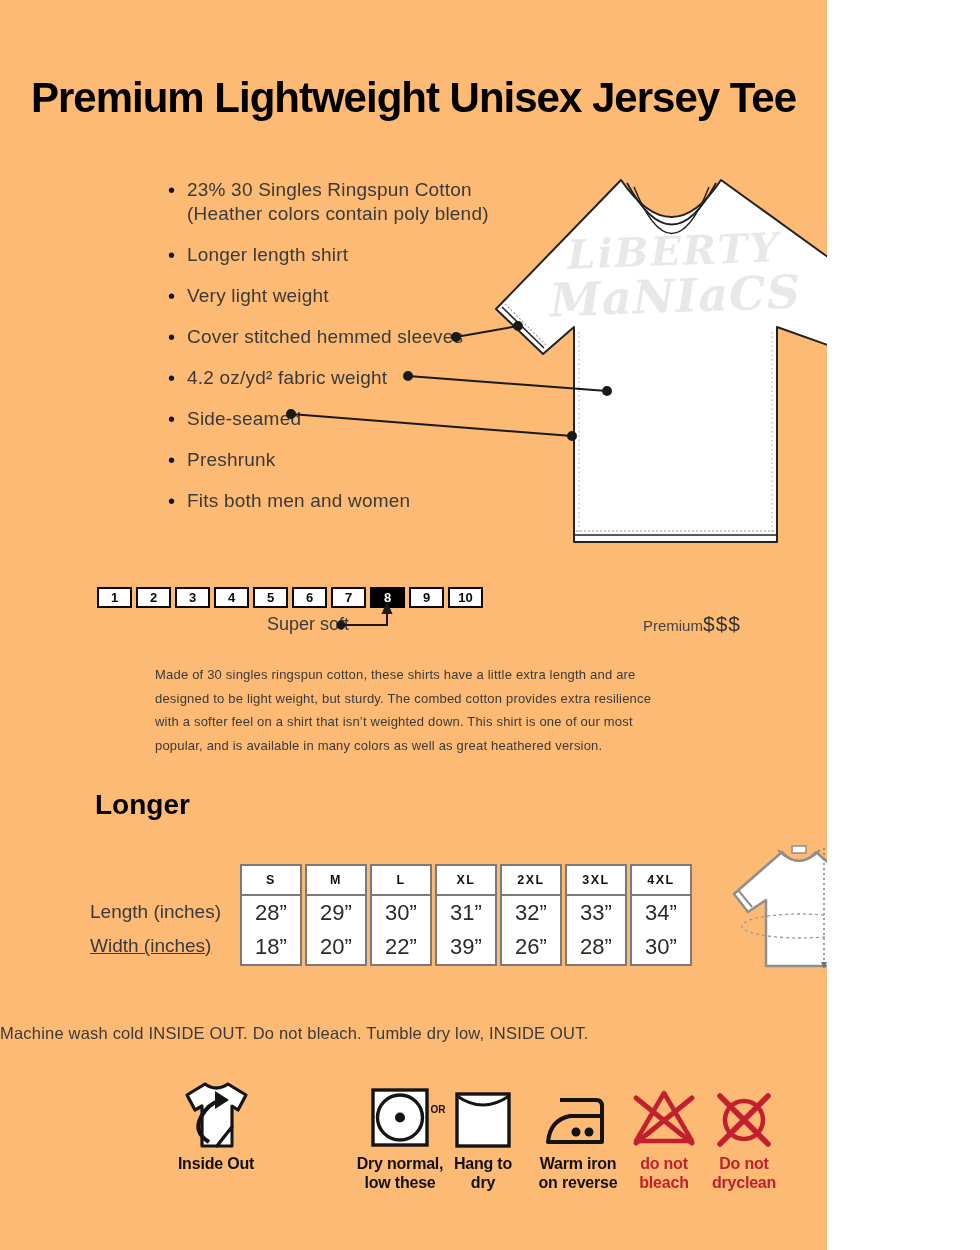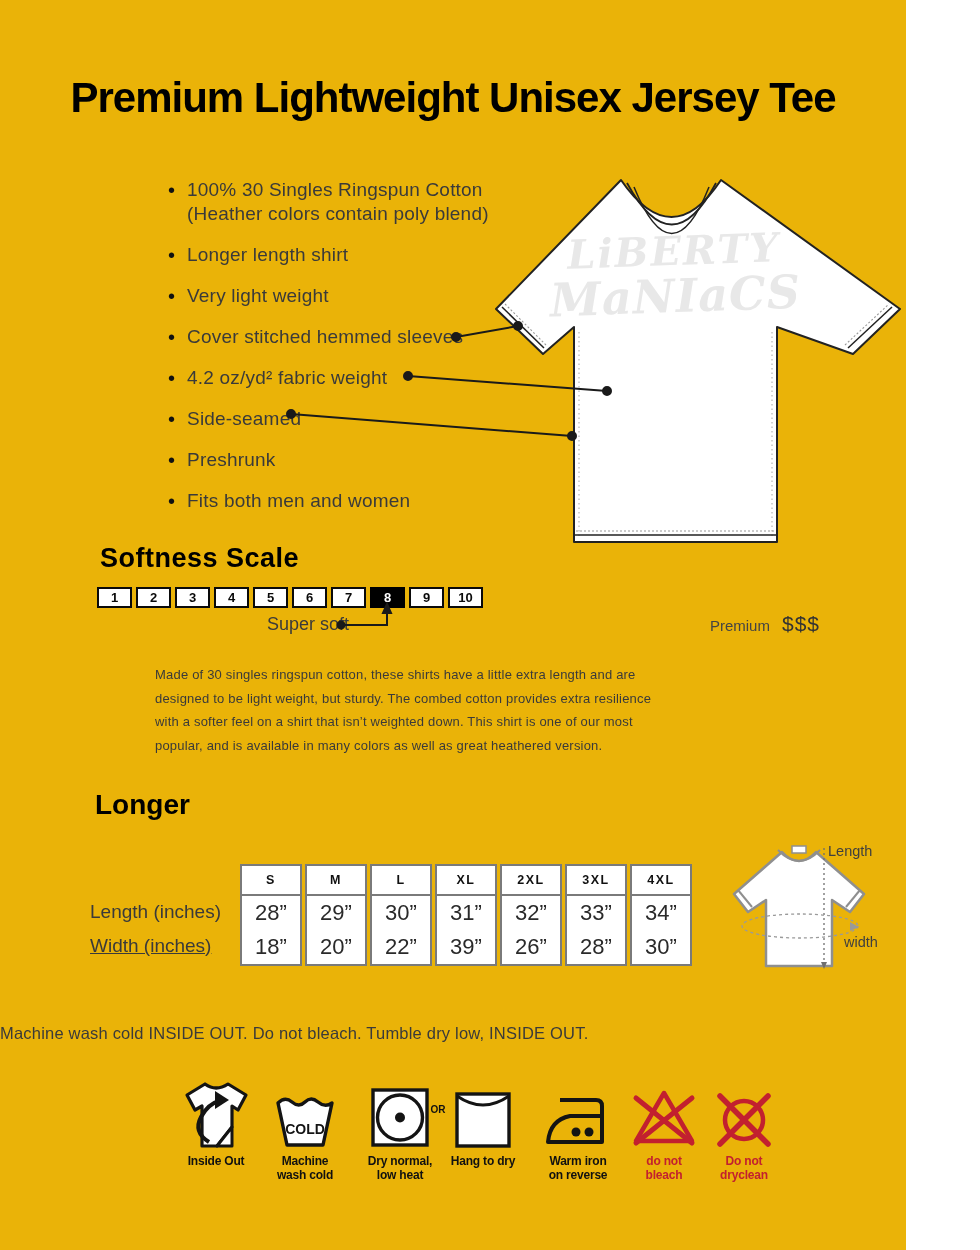--- a/index.html
+++ b/index.html
@@ -1,16 +1,16 @@
 <!DOCTYPE html>
 <html><head>
 <meta charset="utf-8">
 <style>
   html,body{margin:0;padding:0;background:#fff;}
-  .page{position:relative;width:906px;height:1250px;background:#eab308;overflow:hidden;
+  .page{position:relative;width:827px;height:1250px;background:#fdba74;overflow:hidden;
         font-family:"Liberation Sans",sans-serif;color:#222;}
 
   .title{position:absolute;top:74px;left:0;width:100%;text-align:center;
          font-size:42px;font-weight:bold;letter-spacing:-1px;color:#000;}
 
   
   .features{position:absolute;left:168px;top:178px;width:330px;}
   .feature{display:flex;gap:12px;margin-bottom:17px;font-size:19px;line-height:24px;
            color:#3a3a3a;font-weight:300;}
   .feature .dot{font-size:20px;line-height:24px;color:#111;}
@@ -22,21 +22,21 @@
 
   .softness-heading{position:absolute;left:100px;top:543px;font-size:27px;font-weight:bold;color:#000;letter-spacing:0.5px;}
   .scale{position:absolute;left:97px;top:587px;display:flex;gap:4px;}
   .scale-box{width:31px;height:17px;border:2px solid #0a0a0a;display:flex;align-items:center;
              justify-content:center;font-size:13px;font-weight:bold;color:#0a0a0a;background:#fff;}
   .scale-box.active{background:#000;color:#fff;border-color:#000;}
   .supersoft{position:absolute;left:267px;top:614px;font-size:18px;color:#3a3a3a;font-weight:300;}
 
   .fit-label{position:absolute;right:83px;top:585px;font-size:20px;letter-spacing:6px;color:#2a2a2a;font-weight:300;white-space:nowrap;}
   .fit-sub{position:absolute;right:86px;top:612px;white-space:nowrap;}
-  .fit-tier{font-size:15px;color:#444;font-weight:300;margin-right:12px;}
+  .fit-tier{font-size:15px;color:#444;font-weight:300;margin-right:0;}
   .fit-price{font-size:21px;color:#333;font-weight:300;letter-spacing:1px;}
 
   .description{position:absolute;left:155px;top:663px;width:745px;font-size:13px;
                line-height:23.5px;color:#3a3a3a;font-weight:300;white-space:pre-line;letter-spacing:0.2px;}
 
   .sizing-heading{position:absolute;left:95px;top:789px;font-size:28px;font-weight:bold;color:#000;}
 
   .row-label{position:absolute;left:90px;font-size:19px;color:#3a3a3a;font-weight:300;}
   .row-label.len{top:901px;} .row-label.wid{top:935px;text-decoration:underline;}
 
@@ -47,40 +47,40 @@
   .size-col .val{height:34px;display:flex;align-items:center;justify-content:center;
                  font-size:22px;color:#2a2a2a;font-weight:300;}
 
   .size-diagram{position:absolute;left:722px;top:838px;}
 
   .care-instructions{position:absolute;top:1024px;left:0;width:100%;text-align:left;
                      font-size:16.5px;color:#3a3a3a;font-weight:400;letter-spacing:0.2px;}
 
   .care-group{position:absolute;top:1076px;text-align:center;}
   .care-group .icon-box{height:72px;display:flex;align-items:flex-end;justify-content:center;}
-  .care-group .lbl{margin-top:6px;font-size:12px;font-weight:bold;line-height:1.2;
+  .care-group .lbl{margin-top:6px;font-size:16px;font-weight:bold;line-height:1.2;
                    color:#111;white-space:pre-line;letter-spacing:-0.2px;}
   .care-group .lbl.red{color:#c2202f;}
   .or-label{position:absolute;left:424px;top:1104px;width:28px;text-align:center;
             font-size:10px;font-weight:bold;color:#111;}
   .g1{left:174px;width:84px;} .g2{left:264px;width:82px;} .g3{left:356px;width:88px;}
   .g4{left:444px;width:78px;} .g5{left:536px;width:84px;} .g6{left:622px;width:84px;}
   .g7{left:702px;width:84px;}
 </style>
 </head>
 <body>
 
 <div class="page">
 
   <div class="title">Premium Lightweight Unisex Jersey Tee</div>
 
   <div class="features">
     <div class="feature">
       <span class="dot">•</span>
-      <span class="txt">100% 30 Singles Ringspun Cotton
+      <span class="txt">23% 30 Singles Ringspun Cotton
 (Heather colors contain poly blend)</span>
     </div>
     <div class="feature">
       <span class="dot">•</span>
       <span class="txt">Longer length shirt</span>
     </div>
     <div class="feature">
       <span class="dot">•</span>
       <span class="txt">Very light weight</span>
     </div>
@@ -115,21 +115,20 @@
     <line x1="88" y1="369" x2="288" y2="369" stroke="#999" stroke-width="1.2" stroke-dasharray="2,2"></line>
     <line x1="87" y1="373" x2="288" y2="373" stroke="#222" stroke-width="1.6"></line>
     <line x1="14" y1="145" x2="56" y2="186" stroke="#222" stroke-width="1.5"></line>
     <line x1="17" y1="142" x2="58" y2="183" stroke="#999" stroke-width="1.1" stroke-dasharray="2,2"></line>
     <line x1="360" y1="186" x2="404" y2="145" stroke="#222" stroke-width="1.5"></line>
     <line x1="357" y1="183" x2="401" y2="142" stroke="#999" stroke-width="1.1" stroke-dasharray="2,2"></line>
     <text x="186" y="103" text-anchor="middle" fill="#e8e8e8" font-family="DejaVu Serif, serif" font-style="italic" font-weight="bold" font-size="40" letter-spacing="2" transform="rotate(-2 186 103)">LiBERTY</text>
     <text x="188" y="150" text-anchor="middle" fill="#e8e8e8" font-family="DejaVu Serif, serif" font-style="italic" font-weight="bold" font-size="46" letter-spacing="1" transform="rotate(-2 188 150)">MaNIaCS</text>
   </svg>
 
-  <div class="softness-heading">Softness Scale</div>
   <div class="scale">
     <div class="scale-box">
         <span>1</span>
       </div>
     <div class="scale-box">
         <span>2</span>
       </div>
     <div class="scale-box">
         <span>3</span>
       </div>
@@ -229,41 +228,31 @@
       <svg width="70" height="68" viewBox="0 0 70 68">
         <path d="M24,4 L6,15 L14,30 L21,26 L21,66 L36,66 L51,47 L51,26 L57,30 L65,15 L47,4 Q35,12 24,4 Z" fill="#fff" stroke="#141414" stroke-width="3.2" stroke-linejoin="round"></path>
         <path d="M36,66 L51,66 L51,47 Z" fill="#fff" stroke="#141414" stroke-width="3" stroke-linejoin="round"></path>
         <path d="M28,62 Q12,52 20,37 Q27,24 38,21" fill="none" stroke="#141414" stroke-width="4"></path>
         <polygon points="34,11 48,20 34,29" fill="#141414"></polygon>
       </svg>
     </div>
     <div class="lbl">Inside Out</div>
   </div>
 
-  <div class="care-group g2">
-    <div class="icon-box">
-      <svg width="64" height="58" viewBox="0 0 64 58">
-        <path d="M5,13 Q12,6 19,12 Q26,18 32,12 Q38,6 45,12 Q52,18 59,13 L50,55 L14,55 Z" fill="#fff" stroke="#141414" stroke-width="3.4" stroke-linejoin="round"></path>
-        <text x="32" y="44" text-anchor="middle" font-size="14" font-weight="bold" font-family="Liberation Sans, sans-serif" fill="#141414">COLD</text>
-      </svg>
-    </div>
-    <div class="lbl">Machine
-wash cold</div>
-  </div>
 
   <div class="care-group g3">
     <div class="icon-box">
       <svg width="64" height="62" viewBox="0 0 64 62">
         <rect x="5" y="4" width="54" height="55" fill="#fff" stroke="#141414" stroke-width="3.4"></rect>
         <circle cx="32" cy="31.5" r="22.5" fill="none" stroke="#141414" stroke-width="3.4"></circle>
         <circle cx="32" cy="31.5" r="5" fill="#141414"></circle>
       </svg>
     </div>
     <div class="lbl">Dry normal,
-low heat</div>
+low these</div>
   </div>
 
   <span class="or-label">OR</span>
 
   <div class="care-group g4">
     <div class="icon-box">
       <svg width="64" height="58" viewBox="0 0 64 58">
         <rect x="6" y="4" width="52" height="52" fill="#fff" stroke="#141414" stroke-width="3.4"></rect>
         <path d="M6,6 Q32,24 58,6" fill="none" stroke="#141414" stroke-width="3"></path>
       </svg>

